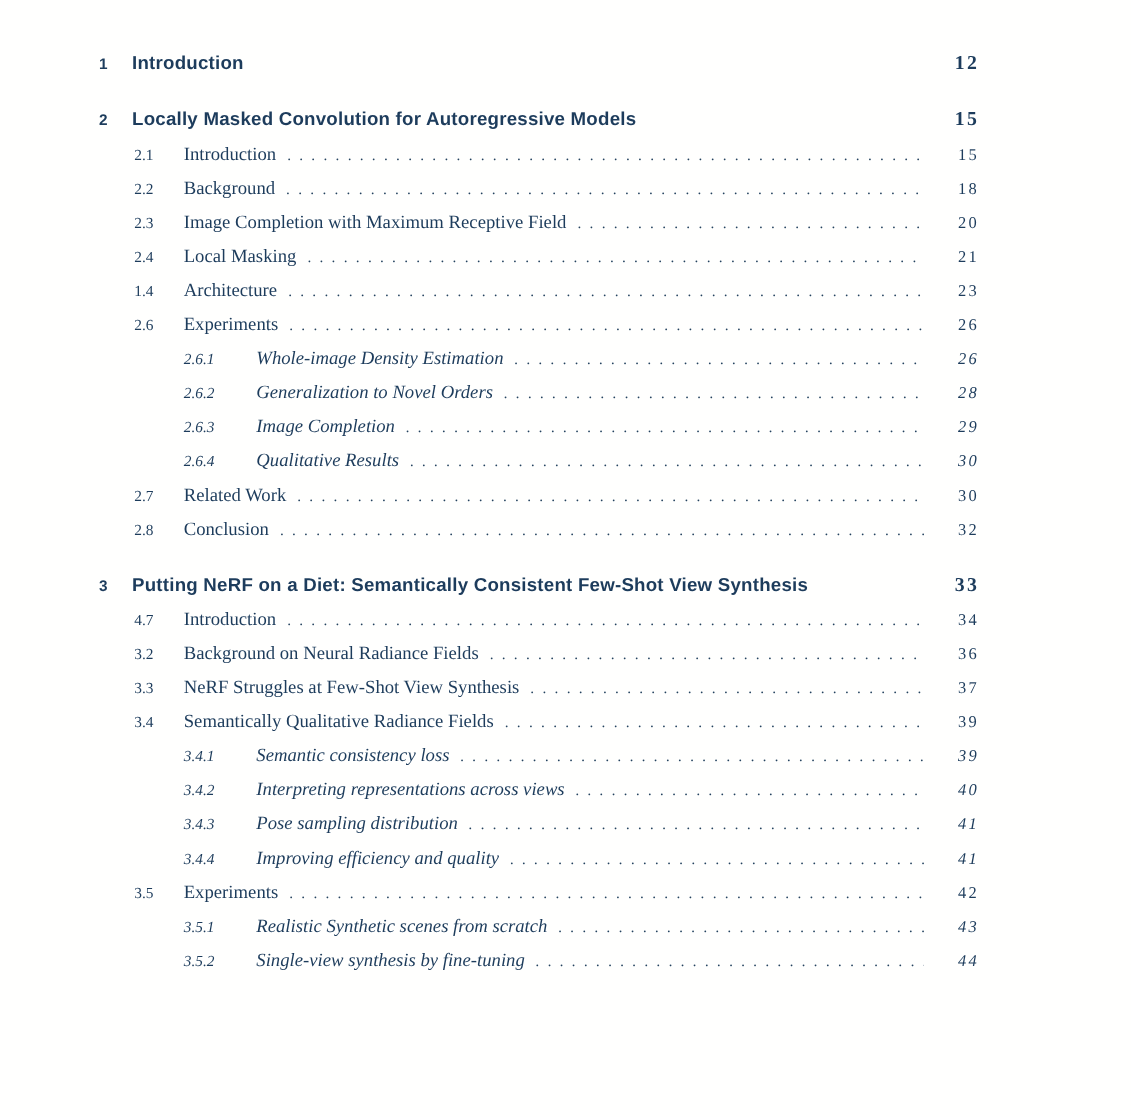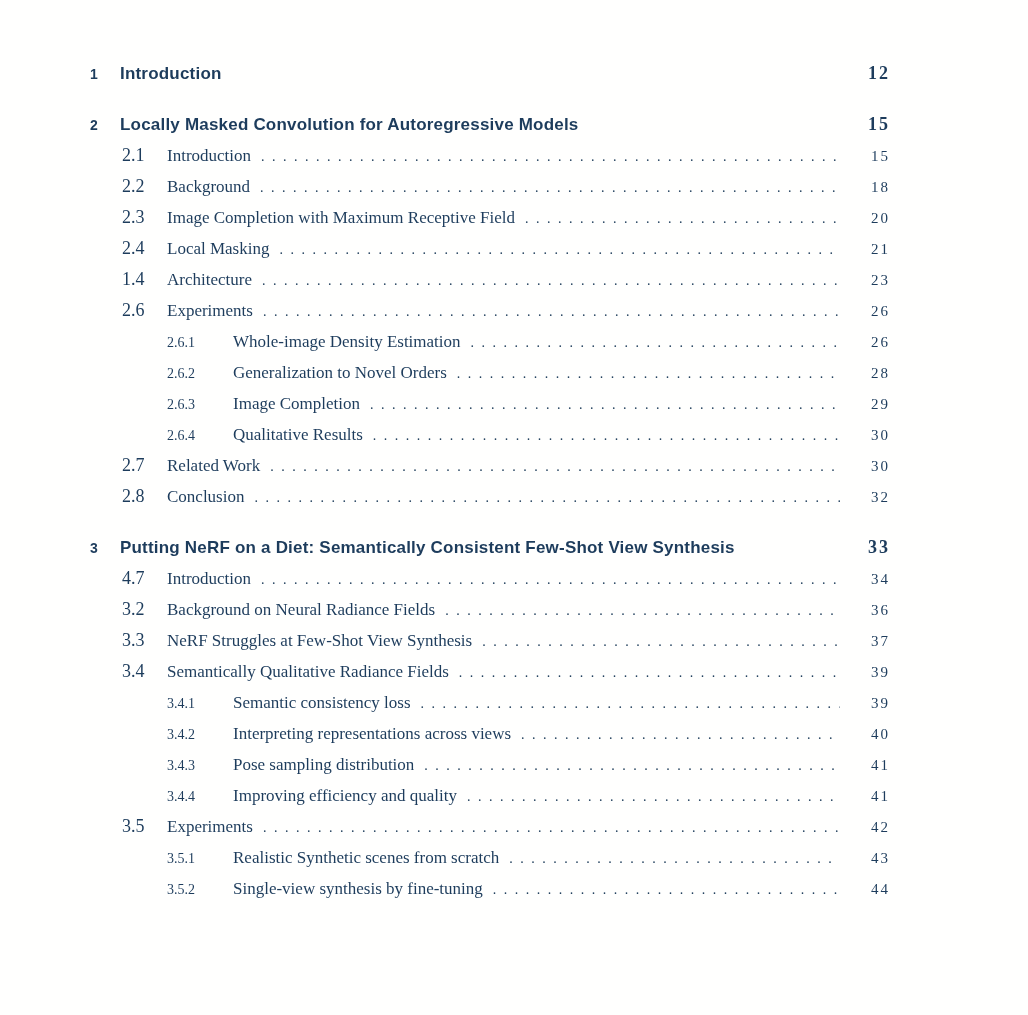--- a/index.html
+++ b/index.html
@@ -43,38 +43,38 @@
     flex-shrink: 0;
   }
 
   
   .level-2 {
     padding-left: 32px;
     font-size: 17px;
   }
   .level-2 .num {
     width: 45px;
-    font-size: 18px;
+    font-size: 14px;
     flex-shrink: 0;
   }
 
   
   .level-3 {
     padding-left: 77px;
     font-size: 17px;
+    font-style: italic;
   }
   .level-3 .num {
     width: 66px;
     font-size: 14px;
     flex-shrink: 0;
   }
 
   .title {
     white-space: nowrap;
-    margin-top: 16px;
   }
 
   .dots {
     flex: 1;
     overflow: hidden;
     white-space: nowrap;
     letter-spacing: 7.5px;
     font-size: 14px;
     font-family: "Liberation Serif", serif;
     font-weight: normal;

